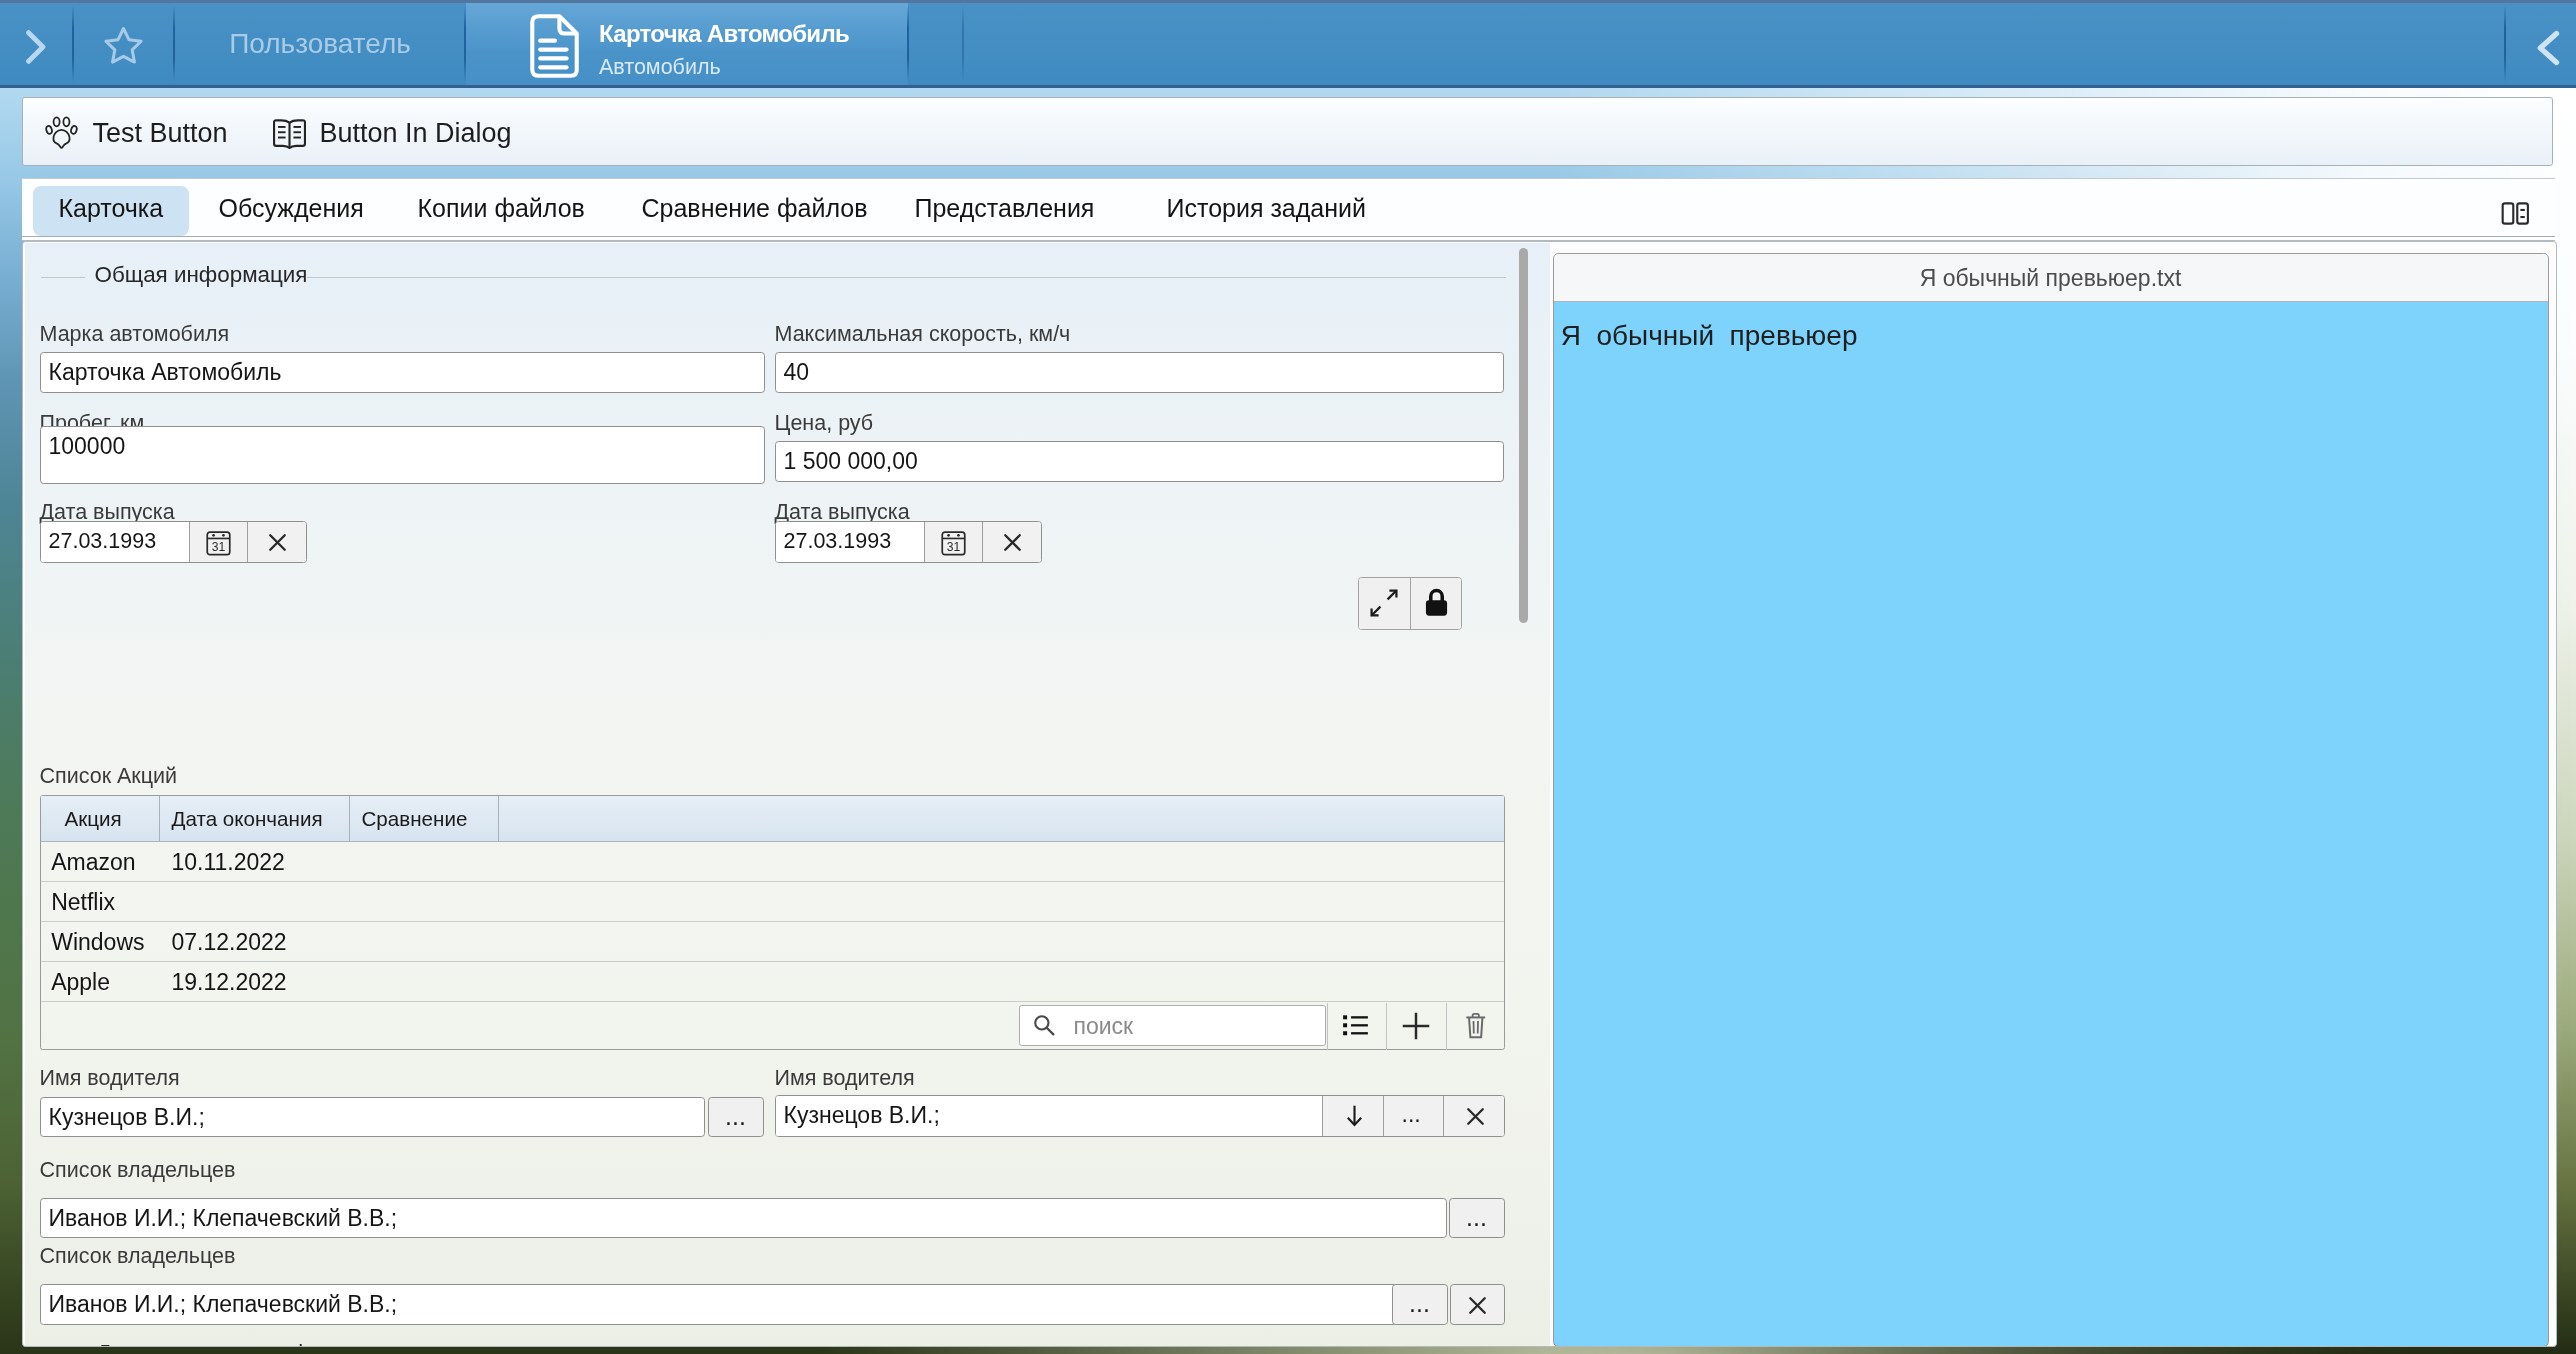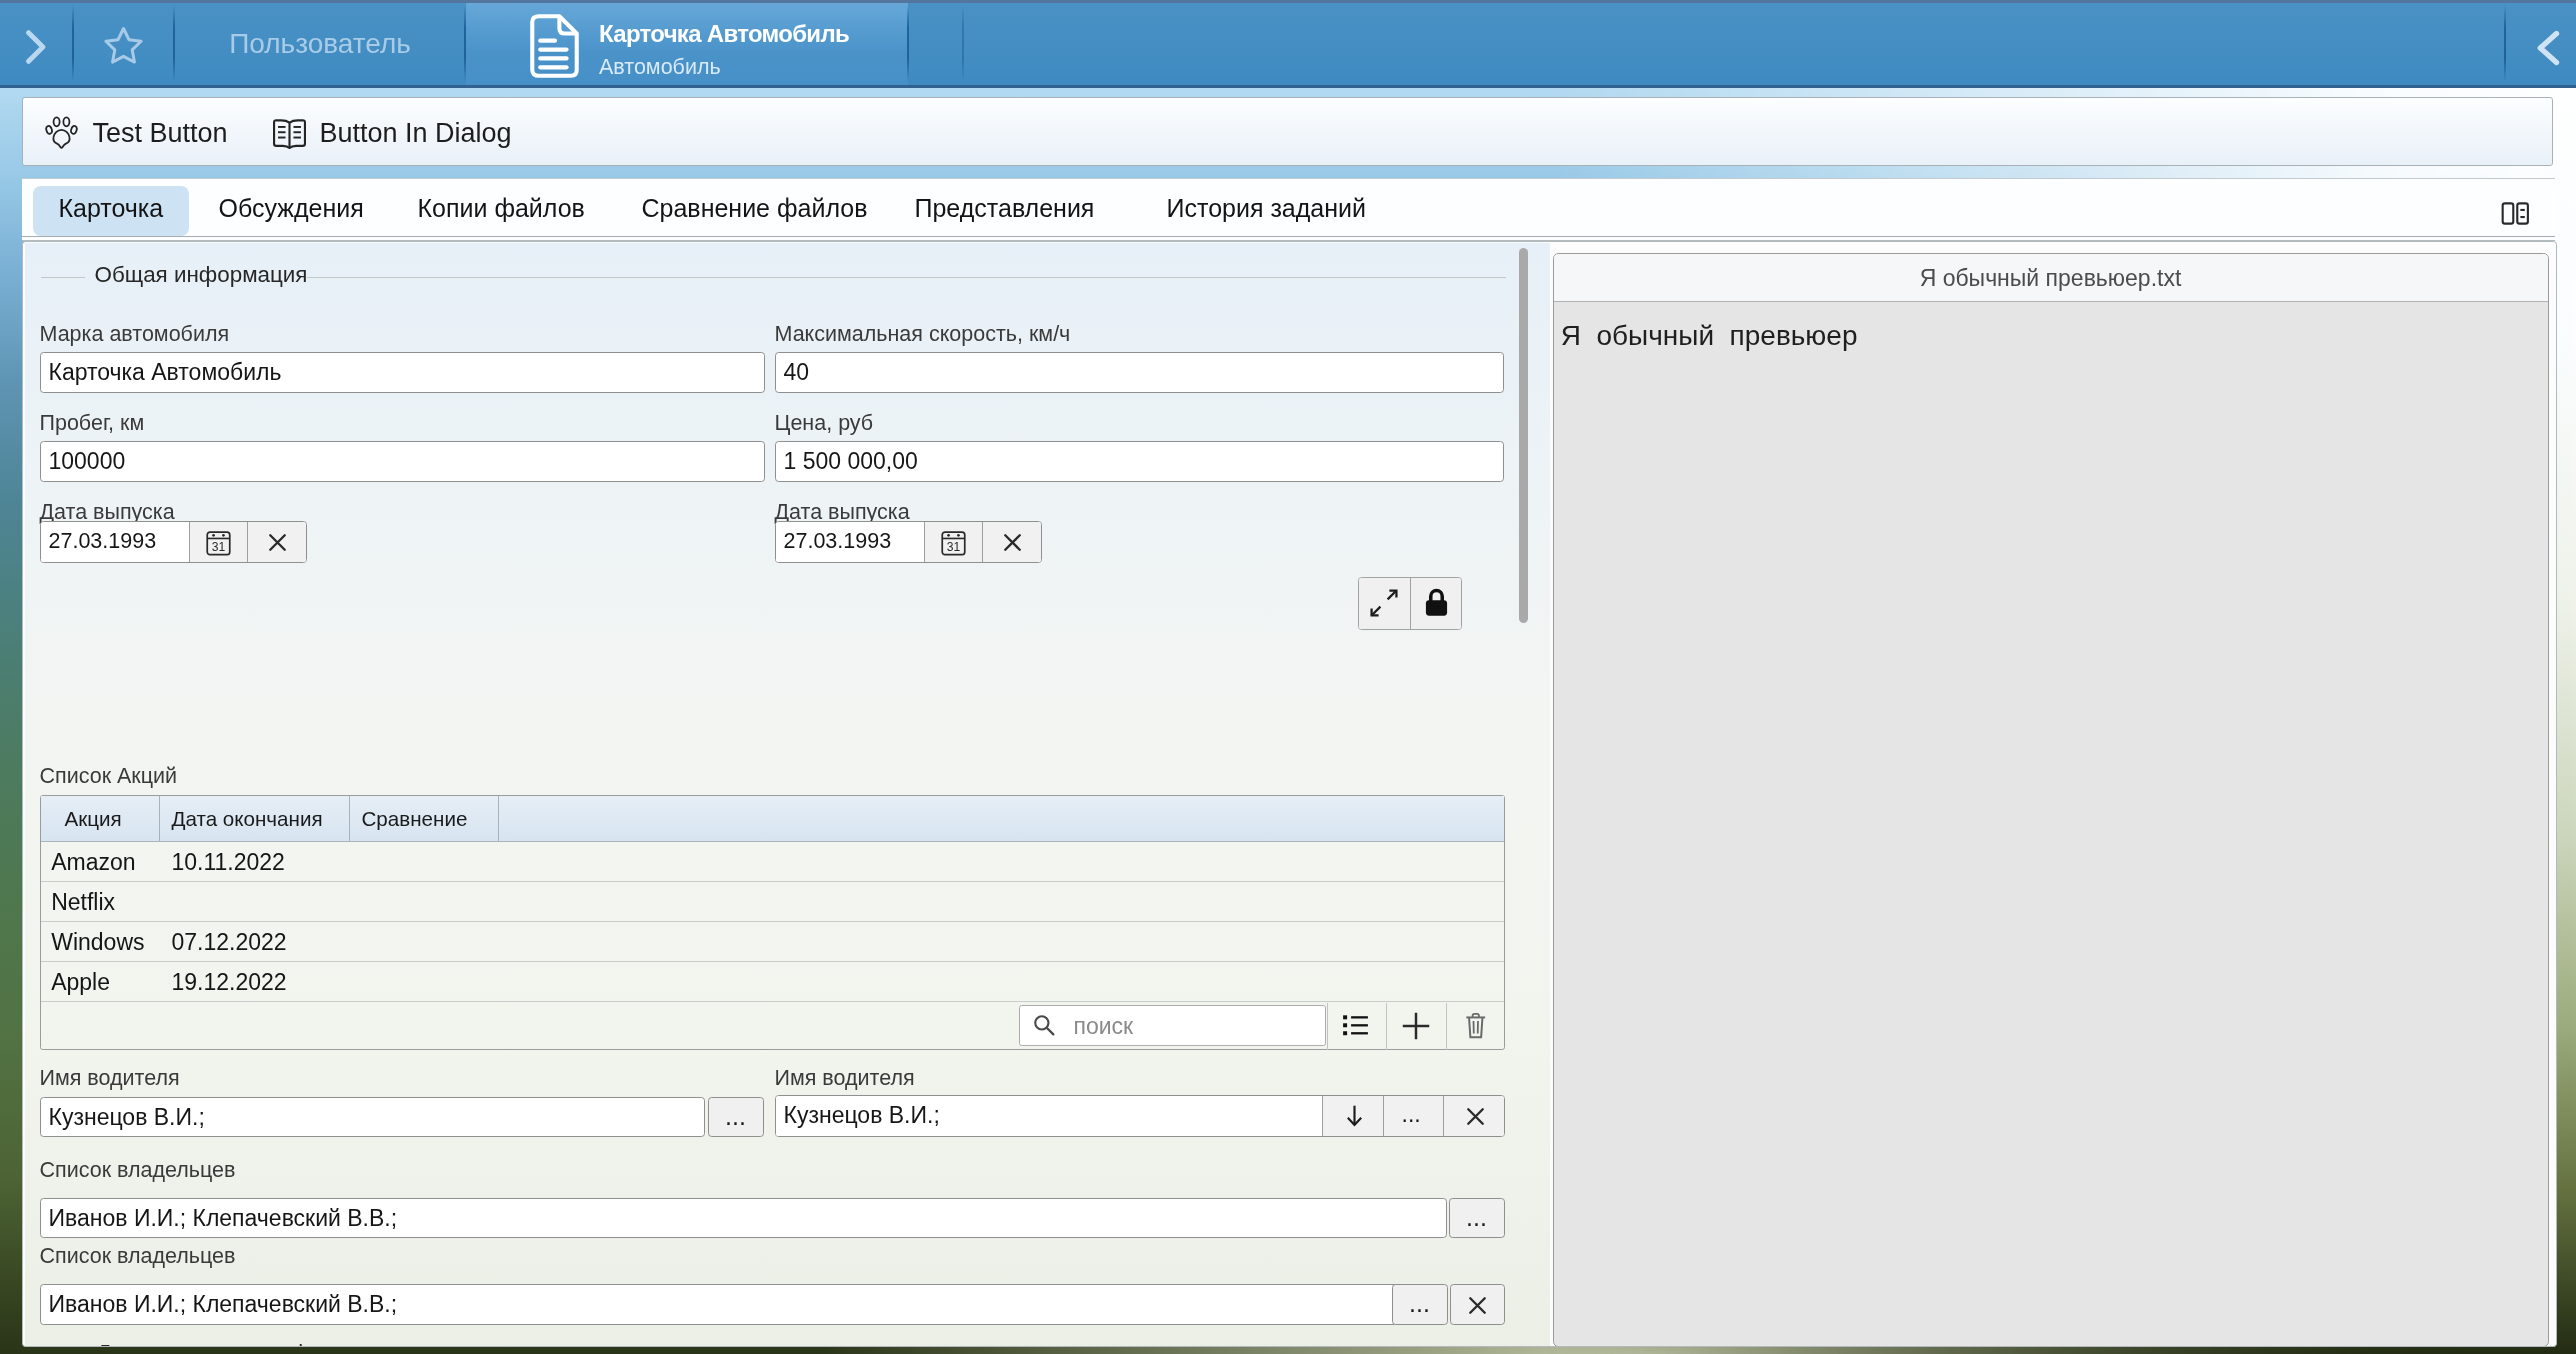--- a/index.html
+++ b/index.html
@@ -46,21 +46,21 @@
 .seg .cell { border-left:1.3px solid #9e9e9e; background:#f1f1f1; position:relative; }
 .seg .white { background:#fff; position:relative; }
 
 #aktable { position:absolute; left:17px; top:553px; width:1465px; height:255px; border:1.3px solid #9b9b9b; border-radius:2.7px; background:transparent; }
 #akhead { position:absolute; left:0; top:0; width:100%; height:46px; background:linear-gradient(180deg,#e6eef6 0%,#d7e4f0 100%); border-bottom:0.9px solid #aab4bc; }
 .akcolsep { position:absolute; top:0; width:1.3px; height:45px; background:#a8b2ba; }
 .akhtxt { position:absolute; top:0; height:45px; line-height:45px; font-size:20.6px; color:#1b1b1b; }
 .akrow { position:absolute; left:0; width:100%; height:40px; border-bottom:0.9px solid #c9cdc9; }
 .akcell { position:absolute; top:0; height:25px; line-height:39px; font-size:23px; color:#151515; }
 
-#preview { position:absolute; left:1530px; top:10.7px; width:996px; height:1094px; background:#e5e5e5; border:1.3px solid #9b9b9b; border-radius:5.4px; overflow:hidden; }
+#preview { position:absolute; left:1530px; top:10.7px; width:996px; height:1094px; background:#7dd3fc; border:1.3px solid #9b9b9b; border-radius:5.4px; overflow:hidden; }
 #pvhead { position:absolute; left:0; top:0; width:100%; height:48px; background:#f5f7f8; border-bottom:0.9px solid #b3b3b3; text-align:center; line-height:48px; font-size:23px; color:#4c4c4c; }
 #pvtext { position:absolute; left:7.2px; top:66px; font-size:28px; color:#1f1f1f; white-space:pre; }
 svg { display:block; }
 </style></head>
 <body>
 
 <div id="header">
   <div class="topline"></div>
   <div id="activetab"></div>
   <div class="hsep" style="left:72px"></div>
@@ -139,21 +139,21 @@
   <div class="fstext" style="left:72px;top:19.7px">Общая информация</div>
   <div class="fsline" style="left:284px;top:35px;width:1199px"></div>
 
   <div class="lbl" style="left:17px;top:80px">Марка автомобиля</div>
   <div class="lbl" style="left:752px;top:80px">Максимальная скорость, км/ч</div>
   <div class="inp" style="left:17px;top:110px;width:725px;height:41px;line-height:38px">Карточка Автомобиль</div>
   <div class="inp" style="left:752px;top:110px;width:729px;height:41px;line-height:38px">40</div>
 
   <div class="lbl" style="left:17px;top:169px">Пробег, км</div>
   <div class="lbl" style="left:752px;top:169px">Цена, руб</div>
-  <div class="inp" style="left:17px;top:199px;width:725px;height:41px;line-height:38px">100000</div>
+  <div class="inp" style="left:17px;top:184px;width:725px;height:58px;line-height:38px">100000</div>
   <div class="inp" style="left:752px;top:199px;width:729px;height:41px;line-height:38px">1 500 000,00</div>
 
   <div class="lbl" style="left:17px;top:258px">Дата выпуска</div>
   <div class="lbl" style="left:752px;top:258px">Дата выпуска</div>
   <div class="seg" style="left:17px;top:279px;width:267px;height:42px">
     <div class="white" style="width:148px"></div>
     <div class="cell" style="width:58px"></div>
     <div class="cell" style="flex:1"></div>
   </div>
   <div class="abs" style="left:26px;top:287px;font-size:21.5px;color:#161616">27.03.1993</div>

